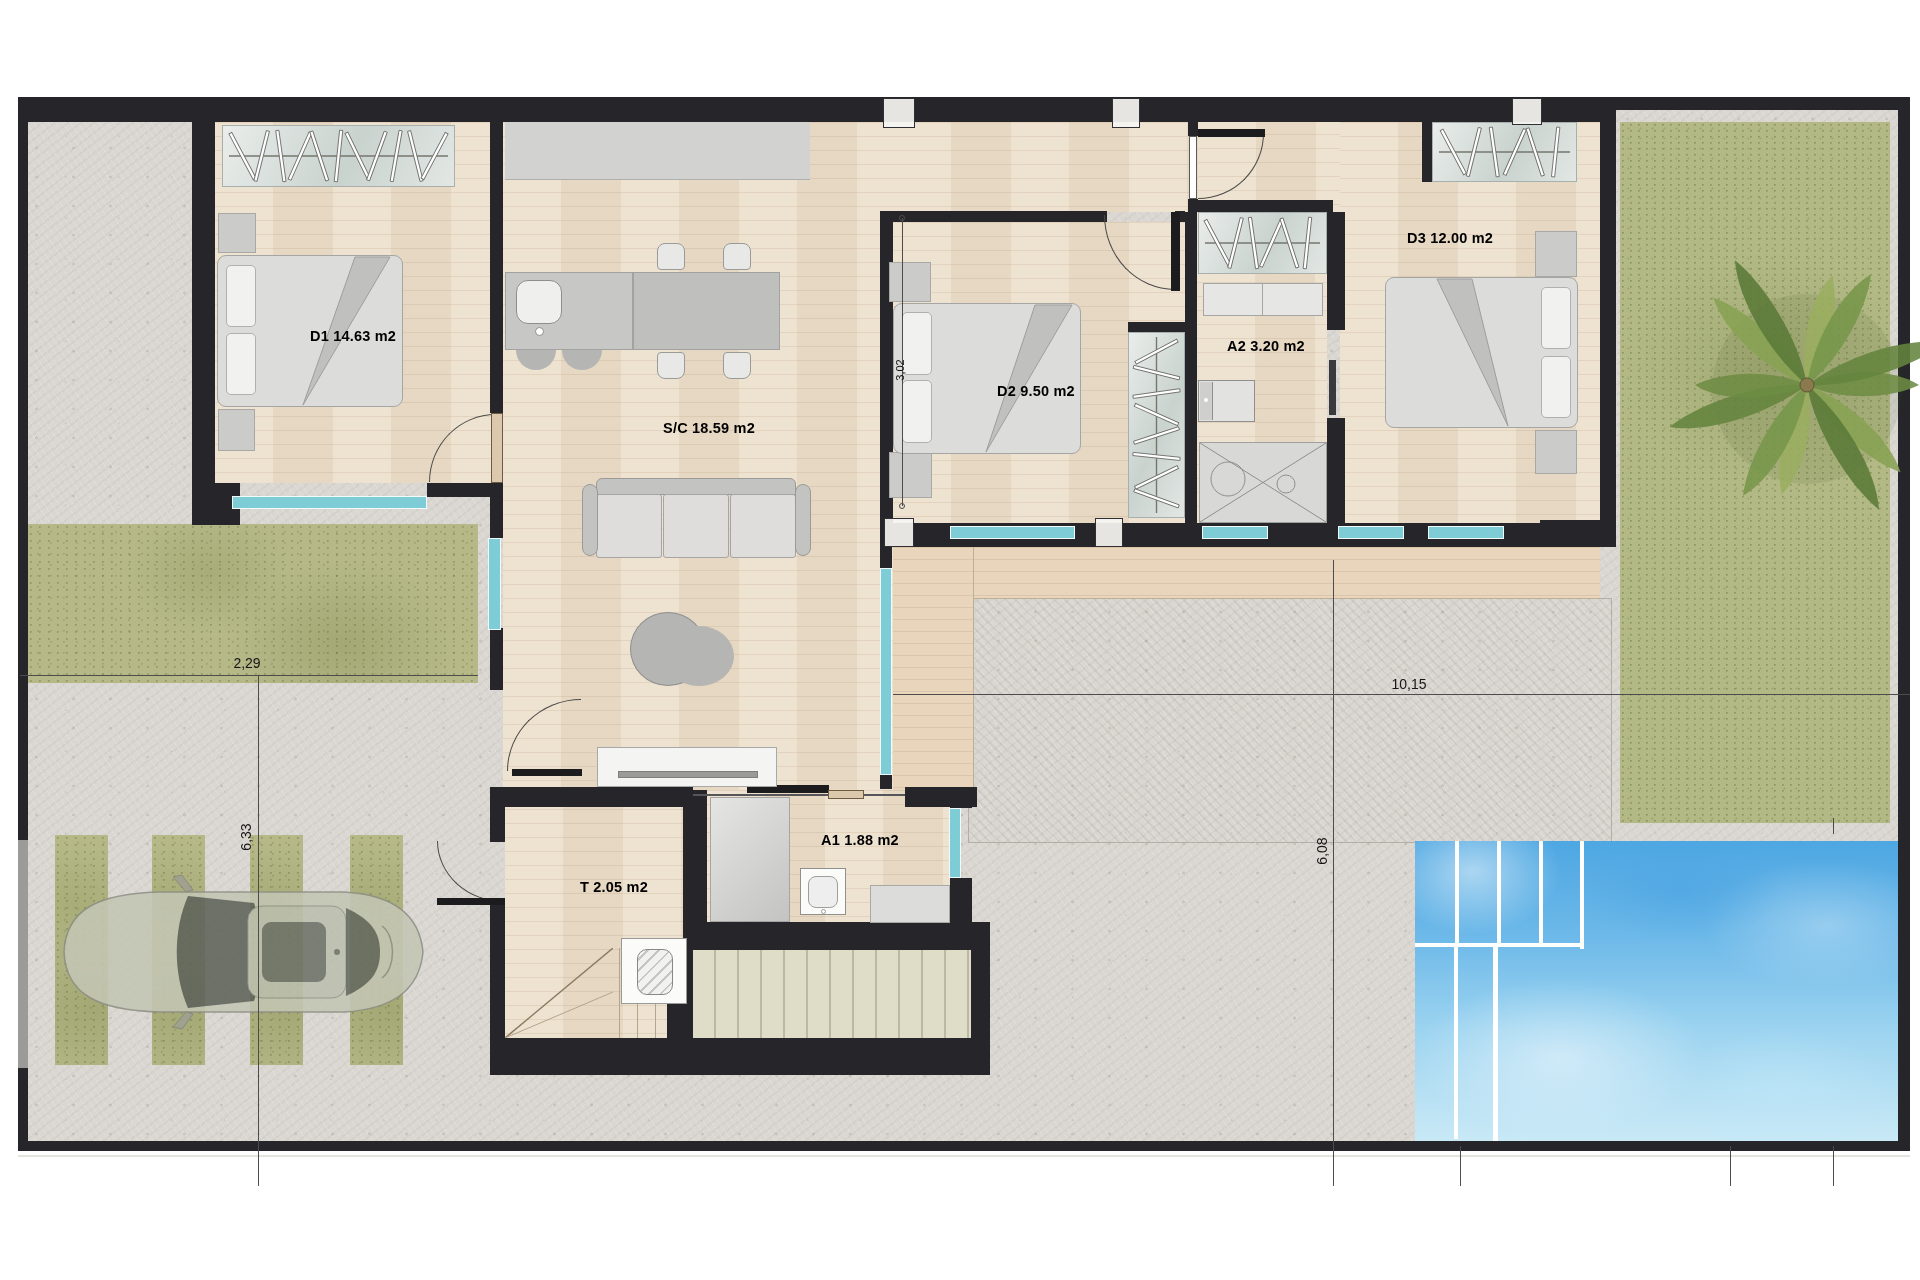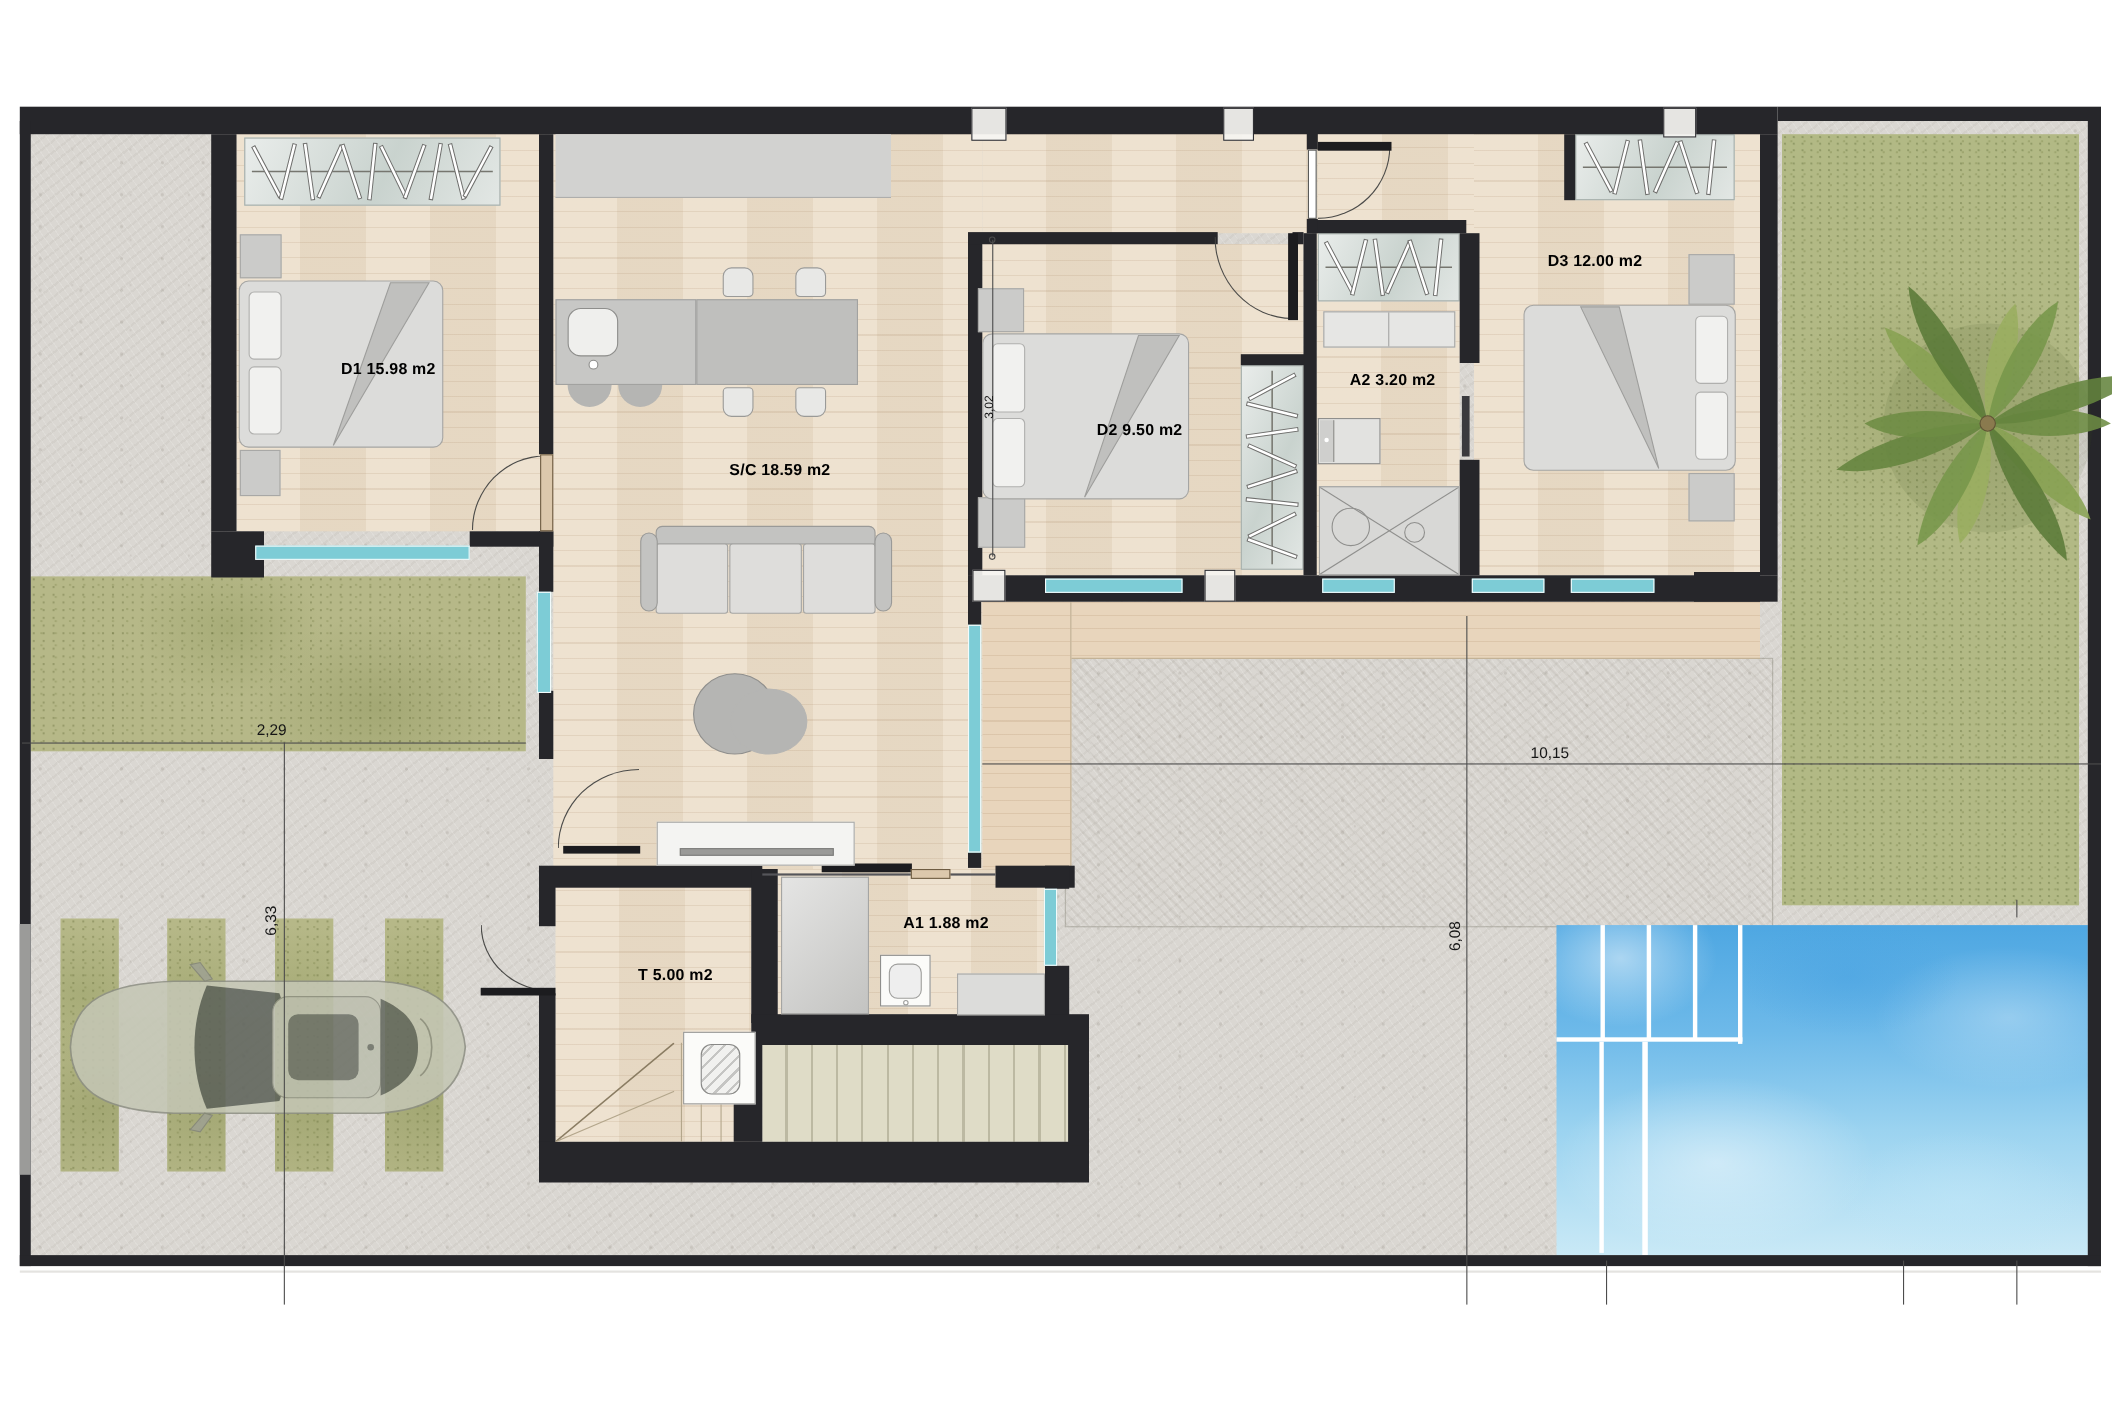--- a/index.html
+++ b/index.html
@@ -359,27 +359,27 @@
   <i class="abs dim" style="left:258px;top:675px;width:1px;height:511px;"></i>
   <i class="abs dim" style="left:1333px;top:560px;width:1px;height:626px;"></i>
   <i class="abs dim" style="left:1460px;top:1146px;width:1px;height:40px;"></i>
   <i class="abs dim" style="left:1730px;top:1146px;width:1px;height:40px;"></i>
   <i class="abs dim" style="left:1833px;top:1146px;width:1px;height:40px;"></i>
   <i class="abs dim" style="left:1833px;top:818px;width:1px;height:16px;"></i>
   <i class="abs dim" style="left:902px;top:218px;width:1px;height:288px;"></i>
   <i class="abs" style="left:899px;top:215px;width:6px;height:6px;border:1px solid #4c4c4c;border-radius:50%;box-sizing:border-box;"></i>
   <i class="abs" style="left:899px;top:503px;width:6px;height:6px;border:1px solid #4c4c4c;border-radius:50%;box-sizing:border-box;"></i>
 
-  <span class="lbl" style="left:353px;top:336px;">D1 15.98 m2</span>
+  <span class="lbl" style="left:353px;top:336px;">D1 14.63 m2</span>
   <span class="lbl" style="left:709px;top:428px;">S/C 18.59 m2</span>
   <span class="lbl" style="left:1036px;top:391px;">D2 9.50 m2</span>
   <span class="lbl" style="left:1266px;top:346px;">A2 3.20 m2</span>
   <span class="lbl" style="left:1450px;top:238px;">D3 12.00 m2</span>
   <span class="lbl" style="left:860px;top:840px;">A1 1.88 m2</span>
-  <span class="lbl" style="left:614px;top:887px;">T 5.00 m2</span>
+  <span class="lbl" style="left:614px;top:887px;">T 2.05 m2</span>
 
   <span class="dlbl" style="left:247px;top:663px;">2,29</span>
   <span class="dlbl rot" style="left:246px;top:837px;">6,33</span>
   <span class="dlbl" style="left:1409px;top:684px;text-align:right;">10,15</span>
   <span class="dlbl rot" style="left:1322px;top:851px;">6,08</span>
   <span class="dlbl rot" style="left:900px;top:370px;font-size:11px;">3,02</span>
 
 </div>
 
 </body></html>

